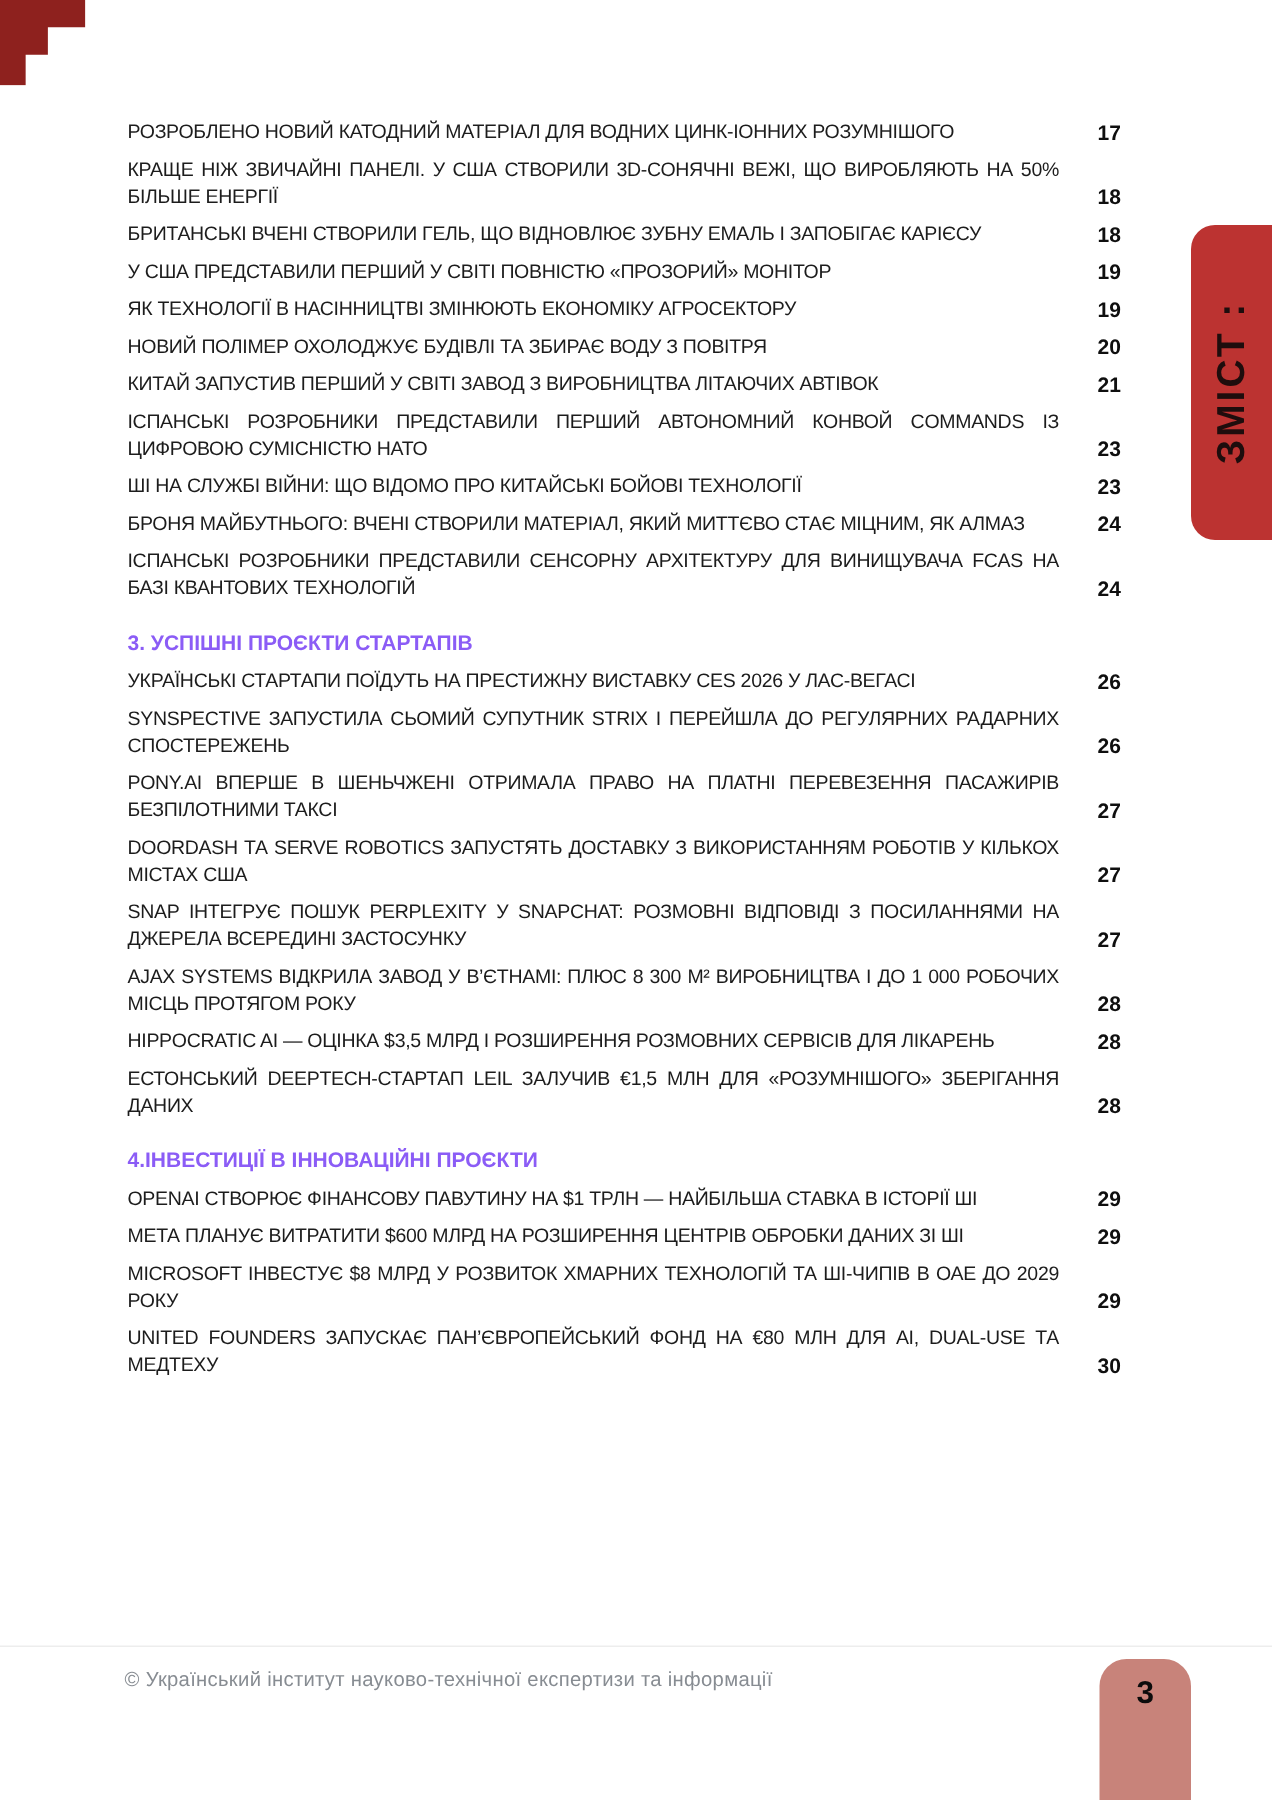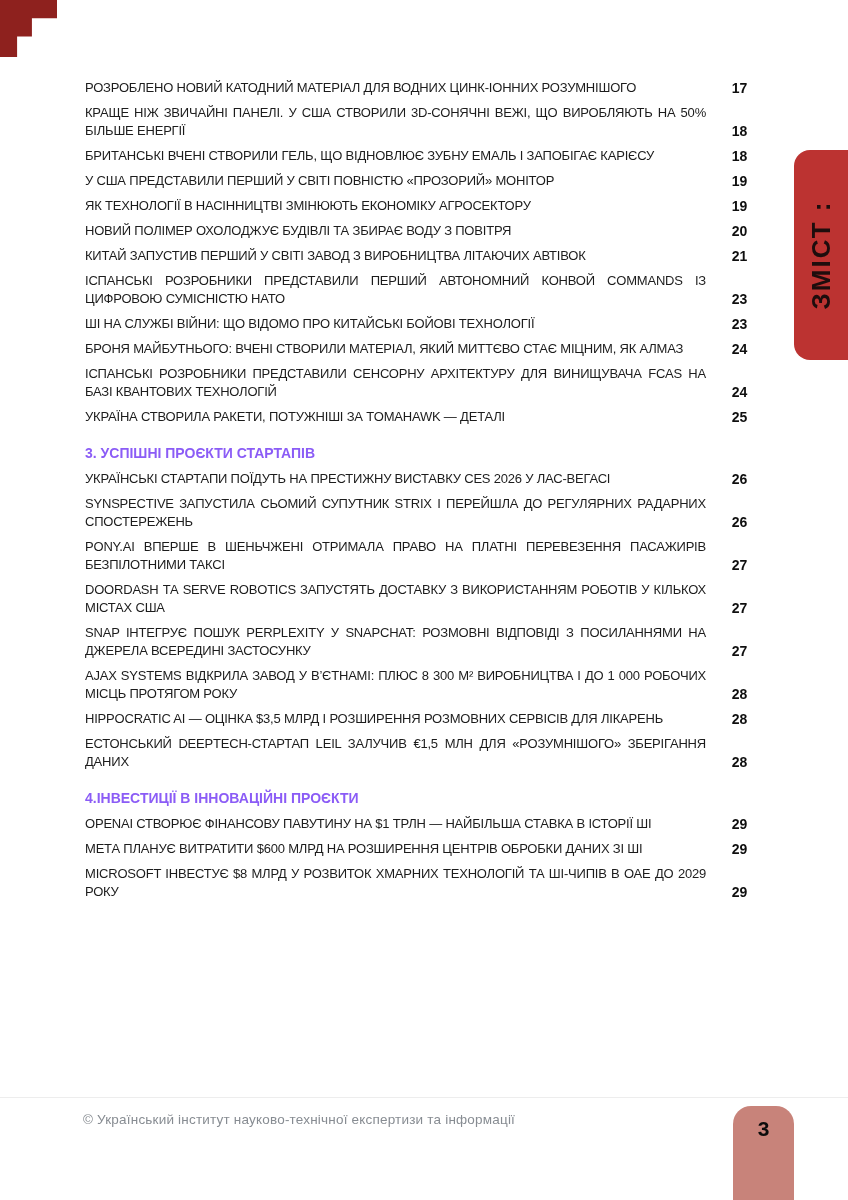--- a/index.html
+++ b/index.html
@@ -107,24 +107,20 @@
       <div class="entry-page">23</div>
     </div>
     <div class="entry">
       <div class="entry-title">БРОНЯ МАЙБУТНЬОГО: ВЧЕНІ СТВОРИЛИ МАТЕРІАЛ, ЯКИЙ МИТТЄВО СТАЄ МІЦНИМ, ЯК АЛМАЗ</div>
       <div class="entry-page">24</div>
     </div>
     <div class="entry">
       <div class="entry-title">ІСПАНСЬКІ РОЗРОБНИКИ ПРЕДСТАВИЛИ СЕНСОРНУ АРХІТЕКТУРУ ДЛЯ ВИНИЩУВАЧА FCAS НА БАЗІ КВАНТОВИХ ТЕХНОЛОГІЙ</div>
       <div class="entry-page">24</div>
     </div>
-    <div class="entry">
-      <div class="entry-title">УКРАЇНА СТВОРИЛА РАКЕТИ, ПОТУЖНІШІ ЗА TOMAHAWK — ДЕТАЛІ</div>
-      <div class="entry-page">25</div>
-    </div>
     <div class="section-header">3. УСПІШНІ ПРОЄКТИ СТАРТАПІВ</div>
     <div class="entry">
       <div class="entry-title">УКРАЇНСЬКІ СТАРТАПИ ПОЇДУТЬ НА ПРЕСТИЖНУ ВИСТАВКУ CES 2026 У ЛАС-ВЕГАСІ</div>
       <div class="entry-page">26</div>
     </div>
     <div class="entry">
       <div class="entry-title">SYNSPECTIVE ЗАПУСТИЛА СЬОМИЙ СУПУТНИК STRIX І ПЕРЕЙШЛА ДО РЕГУЛЯРНИХ РАДАРНИХ СПОСТЕРЕЖЕНЬ</div>
       <div class="entry-page">26</div>
     </div>
     <div class="entry">
@@ -157,20 +153,24 @@
       <div class="entry-page">29</div>
     </div>
     <div class="entry">
       <div class="entry-title">МЕТА ПЛАНУЄ ВИТРАТИТИ $600 МЛРД НА РОЗШИРЕННЯ ЦЕНТРІВ ОБРОБКИ ДАНИХ ЗІ ШІ</div>
       <div class="entry-page">29</div>
     </div>
     <div class="entry">
       <div class="entry-title">MICROSOFT ІНВЕСТУЄ $8 МЛРД У РОЗВИТОК ХМАРНИХ ТЕХНОЛОГІЙ ТА ШІ-ЧИПІВ В ОАЕ ДО 2029 РОКУ</div>
       <div class="entry-page">29</div>
     </div>
+    <div class="entry">
+      <div class="entry-title">UNITED FOUNDERS ЗАПУСКАЄ ПАН’ЄВРОПЕЙСЬКИЙ ФОНД НА €80 МЛН ДЛЯ AI, DUAL-USE ТА МЕДТЕХУ</div>
+      <div class="entry-page">30</div>
+    </div>
   </div>
 
 <div class="footer-rule"></div>
 <div class="footer-text">© Український інститут науково-технічної експертизи та інформації</div>
 
 <div class="page-num-tab">
   <span>3</span>
 </div>
 
 </body></html>

